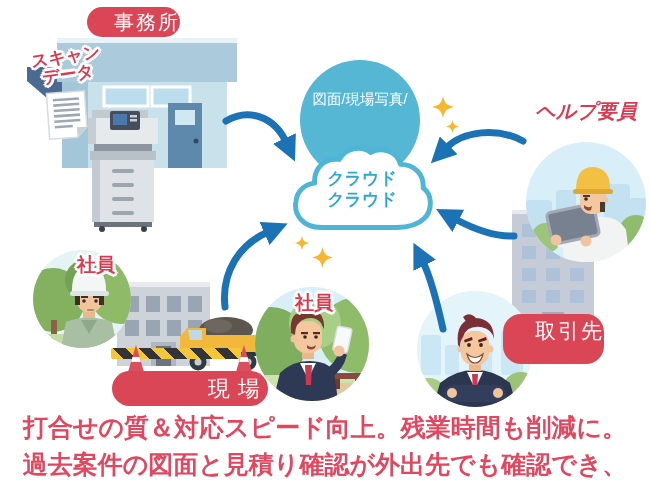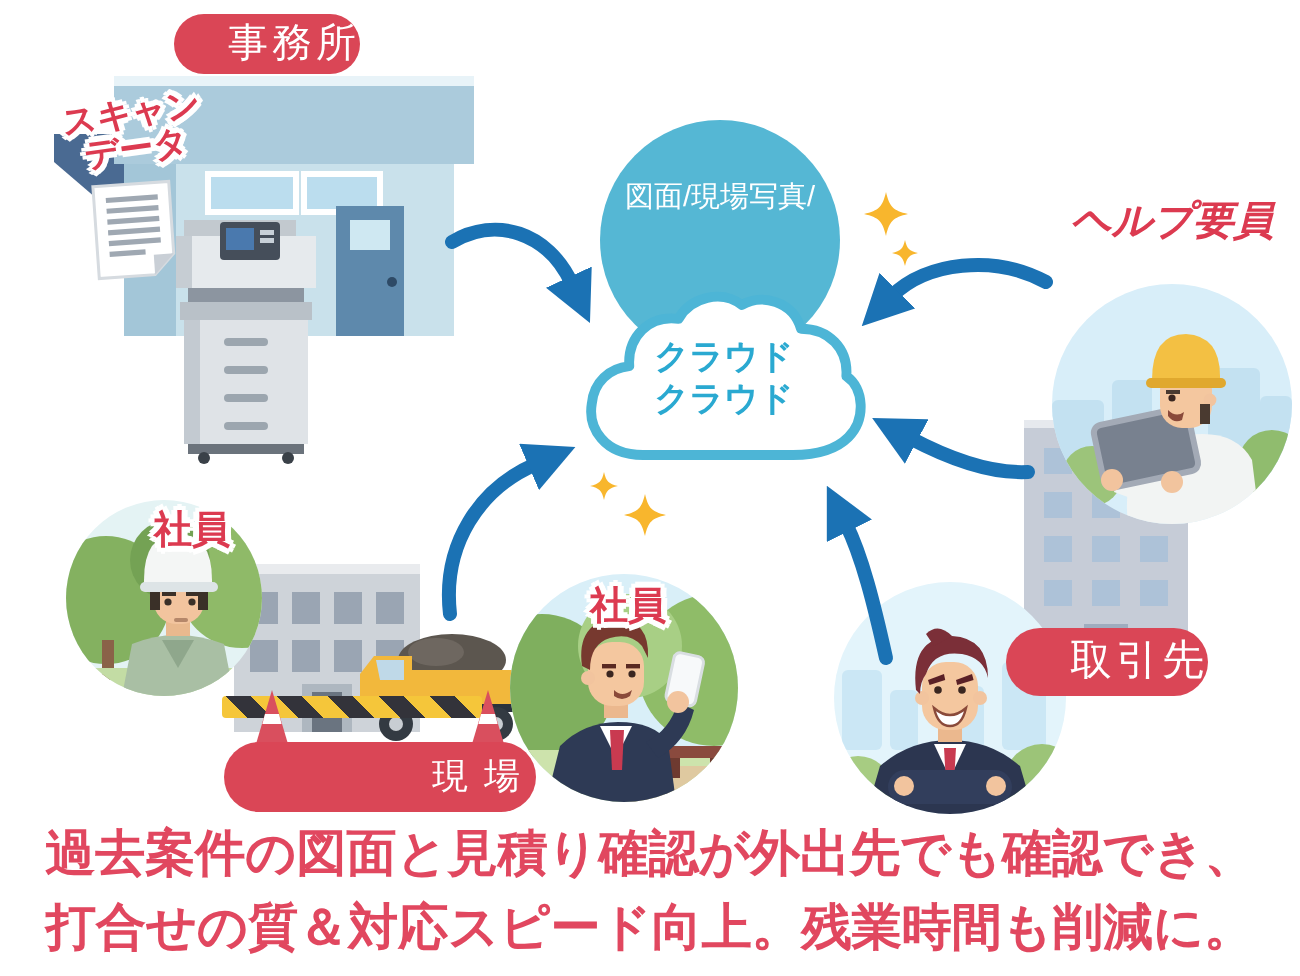--- a/index.html
+++ b/index.html
@@ -4,22 +4,22 @@
 <style>
   html,body{margin:0;padding:0;background:#fff;}
   #canvas{
     position:relative;width:650px;height:488px;background:#ffffff;overflow:hidden;
     font-family:"Liberation Sans","DejaVu Sans",sans-serif;
   }
   .abs{position:absolute;}
   
   .badge{position:absolute;background:#DA4656;color:#fff;font-weight:normal;text-align:right;border-radius:18px;}
   #badge-office{left:87px;top:7px;width:93px;height:30px;line-height:30px;font-size:20px;letter-spacing:2px;}
-  #badge-site{left:112px;top:371px;width:156px;height:35px;line-height:35px;font-size:18px;letter-spacing:8px;text-indent:8px;}
-  #badge-partner{left:503px;top:314px;width:101px;height:34px;line-height:34px;font-size:21px;letter-spacing:2px;}
+  #badge-site{left:112px;top:371px;width:156px;height:35px;line-height:35px;font-size:22px;letter-spacing:8px;text-indent:8px;}
+  #badge-partner{left:503px;top:314px;width:101px;height:50px;line-height:34px;font-size:21px;letter-spacing:2px;}
   
   .outlined{position:absolute;color:#DC3A50;font-weight:bold;text-align:center;
     text-shadow:-2px -2px 0 #fff,2px -2px 0 #fff,-2px 2px 0 #fff,2px 2px 0 #fff,
                 -3px 0 0 #fff,3px 0 0 #fff,0 -3px 0 #fff,0 3px 0 #fff,
                 -2px 0 0 #fff,2px 0 0 #fff,0 -2px 0 #fff,0 2px 0 #fff;}
   #scan-label{left:20px;top:48px;width:94px;font-size:17px;line-height:18px;transform:rotate(-8deg);}
   #label-helper{left:523px;top:100px;width:126px;font-size:20px;line-height:23px;font-style:italic;}
   #label-emp1{left:63px;top:252px;width:66px;font-size:19px;}
   #label-emp2{left:281px;top:290px;width:66px;font-size:19px;}
   
@@ -320,17 +320,17 @@
     <g stroke="#1B72B4" stroke-width="7" fill="none" stroke-linecap="round">
       <path d="M226,121 C248,108 274,116 286,142" marker-end="url(#ah)"></path>
       <path d="M225,307 C221,272 240,244 268,232" marker-end="url(#ah)"></path>
       <path d="M523,141 C497,127 463,131 446,148" marker-end="url(#ah)"></path>
       <path d="M514,236 C494,237 472,228 455,219" marker-end="url(#ah)"></path>
       <path d="M443,329 C437,302 431,278 423,262" marker-end="url(#ah)"></path>
     </g>
   </svg>
 
   <div class="abs" id="caption">
+    <div>打合せの質＆対応スピード向上。残業時間も削減に。</div>
     <div>過去案件の図面と見積り確認が外出先でも確認でき、</div>
-    <div>打合せの質＆対応スピード向上。残業時間も削減に。</div>
   </div>
 
 </div>
 
 </body></html>

